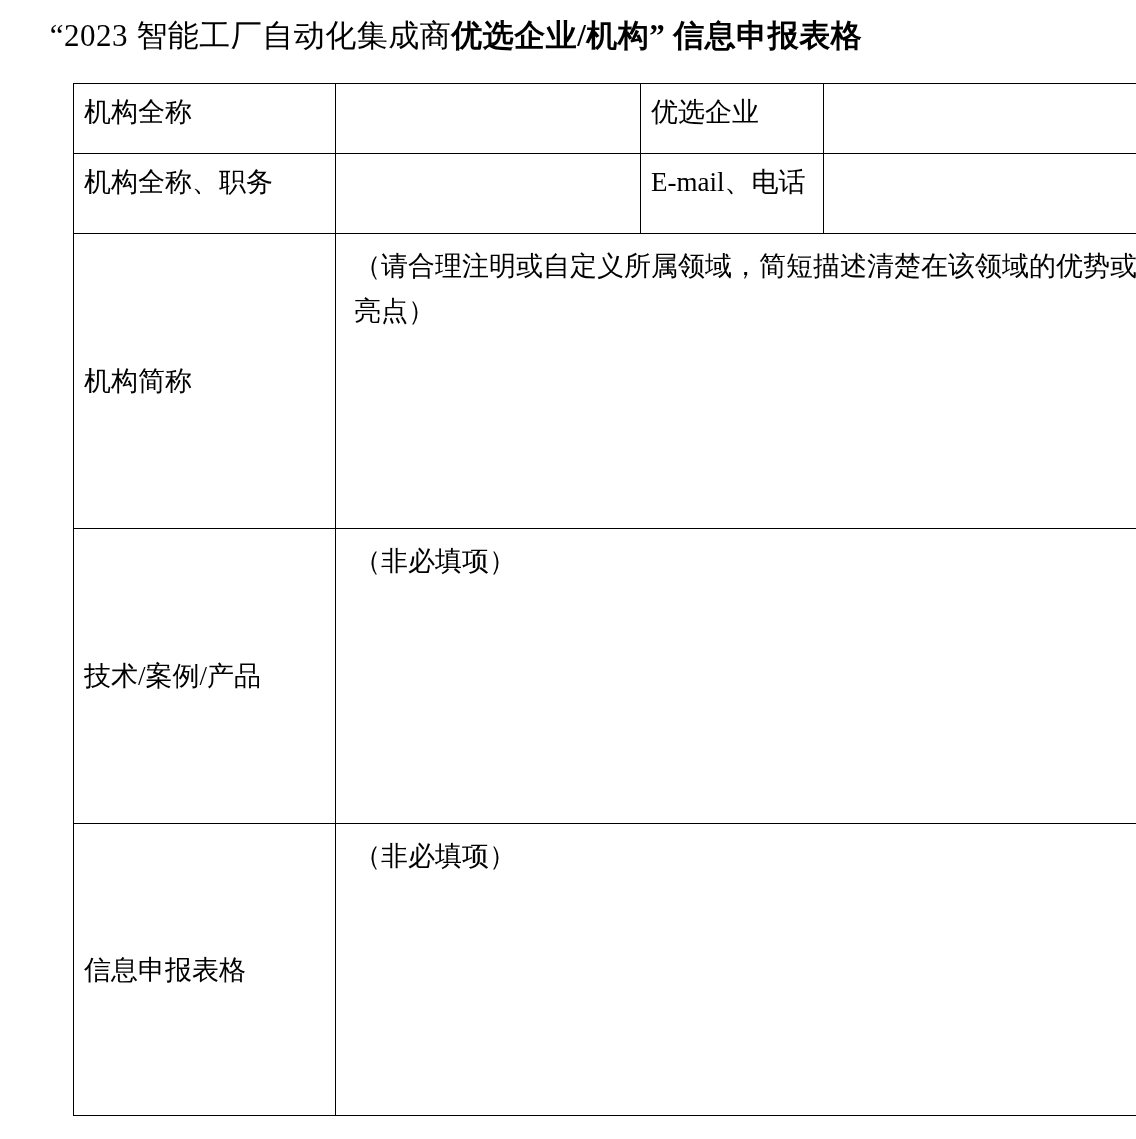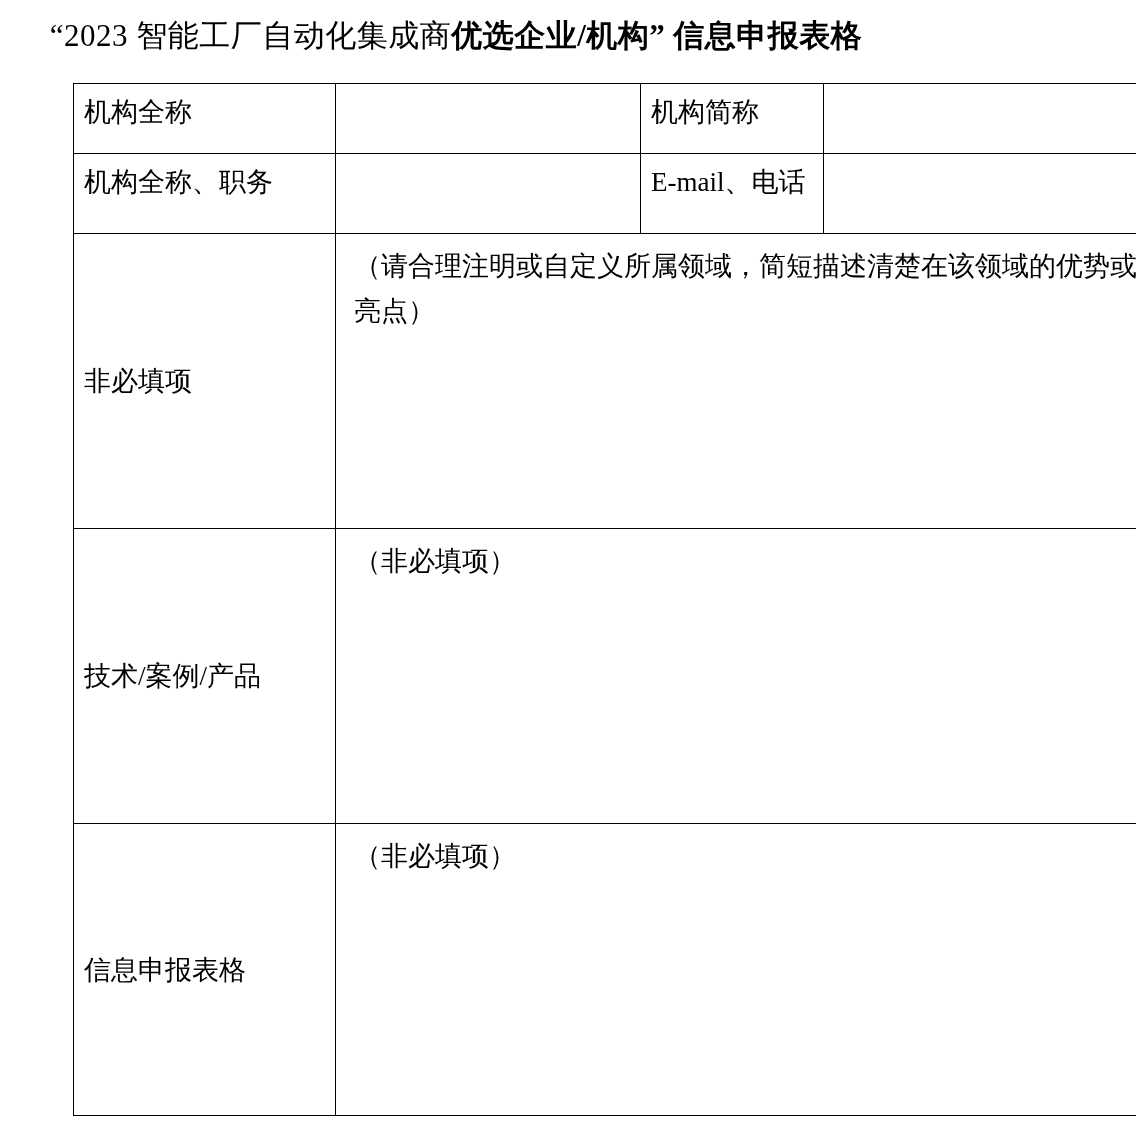--- a/index.html
+++ b/index.html
@@ -87,31 +87,31 @@
     <colgroup>
       <col style="width:262px">
       <col style="width:305px">
       <col style="width:183px">
       <col style="width:334px">
     </colgroup>
     <tbody>
       <tr class="r1">
         <td class="label-top">机构全称</td>
         <td class="value-cell"></td>
-        <td class="label-top">机构简称</td>
+        <td class="label-top">优选企业</td>
         <td class="value-cell"></td>
       </tr>
       <tr class="r2">
         <td class="label-top">机构全称、职务</td>
         <td class="value-cell"></td>
         <td class="label-top">E-mail、电话</td>
         <td class="value-cell"></td>
       </tr>
       <tr class="r3">
-        <td class="label-mid">非必填项</td>
+        <td class="label-mid">机构简称</td>
         <td class="hint-cell" colspan="3">（请合理注明或自定义所属领域，简短描述清楚在该领域的优势或亮点）</td>
       </tr>
       <tr class="r4">
         <td class="label-mid">技术/案例/产品</td>
         <td class="hint-cell" colspan="3">（非必填项）</td>
       </tr>
       <tr class="r5">
         <td class="label-mid">信息申报表格</td>
         <td class="hint-cell" colspan="3">（非必填项）</td>
       </tr>

